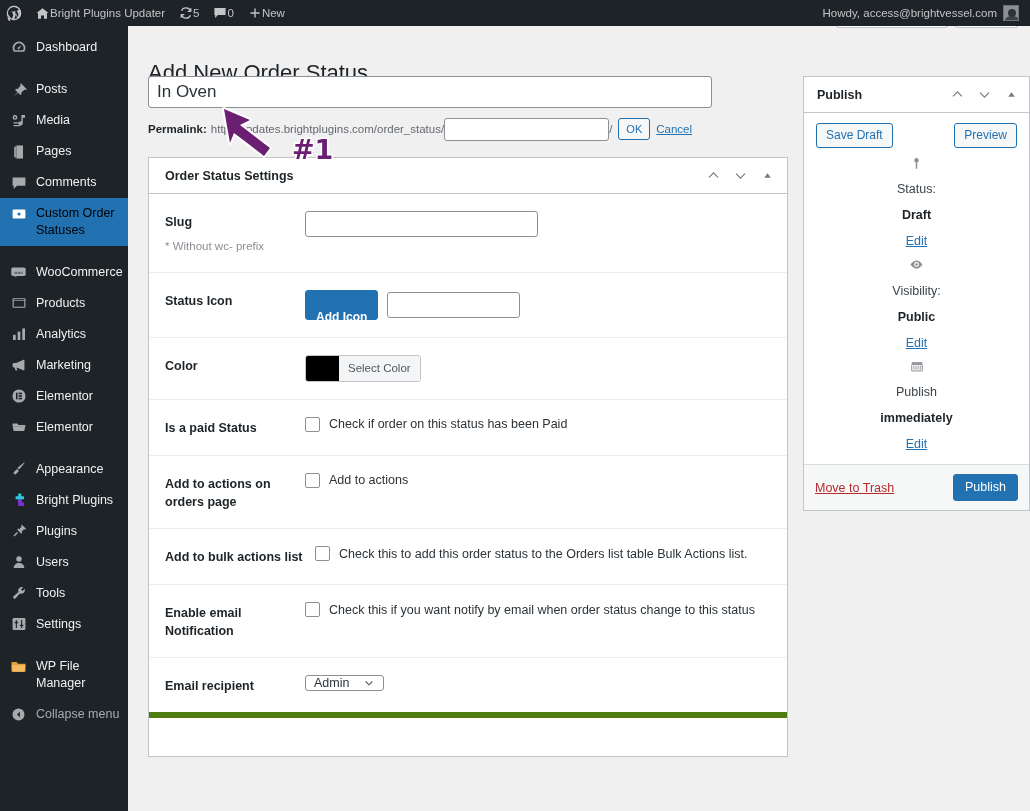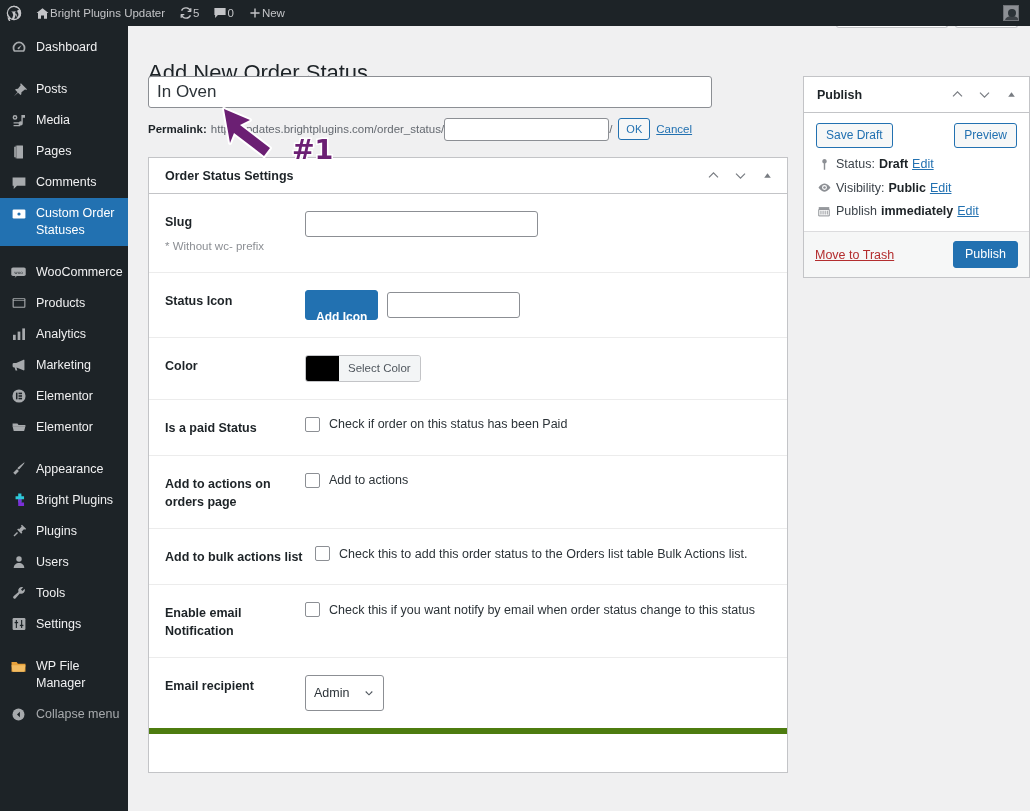--- a/index.html
+++ b/index.html
@@ -71,21 +71,21 @@
     color: #f0f0f1; line-height: 1.35;
     position: relative;
   }
   .menu-item .mi-icon {
     width: 19px; min-width: 19px; height: 17px;
     display: flex; align-items: center; justify-content: center;
     color: #a7aaad; margin-top: 0px;
   }
   .menu-item .mi-label { padding-top: 0px; }
   .menu-item.current {
-    background: #2271b1; color: #ffffff; font-weight: 400;
+    background: #2271b1; color: #000000; font-weight: 400;
   }
   .menu-item.current .mi-icon { color: #fff; }
   .menu-item.current::after {
     content: ""; position: absolute; right: -8px; top: 50%;
     margin-top: -8px;
     border: 8px solid transparent;
     border-right-color: #f0f0f1;
   }
   .menu-sep { height: 11px; }
   .menu-item.dim { color: #a7aaad; }
@@ -200,21 +200,21 @@
     padding: 0 9px; font-size: 11.5px; color: #50575e;
     line-height: 25px; background: #f3f5f6;
   }
   .cb {
     width: 15px; height: 15px; min-width: 15px;
     border: 1px solid #8c8f94; border-radius: 2px;
     background: #fff;
   }
   .cb-text { font-size: 12.5px; color: #2c3338; }
   .sel {
-    height: 36px; min-width: 78px;
+    height: 16px; min-width: 78px;
     border: 1px solid #8c8f94; border-radius: 3px;
     background: #fff; font-size: 12.5px; color: #2c3338;
     display: inline-flex; align-items: center;
     padding: 0 8px; gap: 14px;
   }
   .sel .caret { color: #50575e; margin-left: auto; }
   .pb-footer { height: 38px; }
 
   
   #submitdiv {
@@ -227,23 +227,23 @@
     display: flex; align-items: center;
     padding: 10px 12px 9px 12px;
   }
   .btn-secondary {
     background: #f6f7f7; border: 1px solid #2271b1;
     color: #2271b1; border-radius: 3px;
     height: 25px; padding: 0 9px;
     font-size: 12px; line-height: 23px;
   }
   .misc-pub {
-    display: flex; align-items: center; gap: 4px;
+    display: flex; align-items: center; gap: 12px;
     padding: 0 12px 9px 12px;
-    font-size: 12.5px; color: #3c434a;
+    font-size: 12.5px; color: #3c434a; flex-direction: column;
   }
   .misc-pub .mp-icon { color: #8c8f94; width: 16px; display:flex; justify-content:center; }
   .misc-pub b { color: #1d2327; }
   .misc-pub a { color: #2271b1; text-decoration: underline; }
   #major-publishing-actions {
     border-top: 1px solid #dcdcde;
     background: #f6f7f7;
     display: flex; align-items: center;
     padding: 9px 11px;
     margin-top: 4px;
@@ -310,20 +310,21 @@
   <div class="ab-item">
     <span>
       <svg class="ico" width="14" height="14" viewBox="0 0 20 20" fill="none" stroke="#c3c4c7" stroke-width="2">
           <path d="M10 3.5v13M3.5 10h13"></path>
         </svg>
     </span>
     <span class="ab-label">New</span>
   </div>
   <div class="ab-right">
     <div class="ab-item">
+      <span class="ab-label">Howdy, access@brightvessel.com</span>
       <span class="avatar-box"></span>
     </div>
   </div>
 </div>
 
 <div class="screen-meta-tab" style="left:836px; width:112px;"></div>
 <div class="screen-meta-tab" style="left:955px; width:63px;"></div>
 
 <div id="adminmenu">
 

